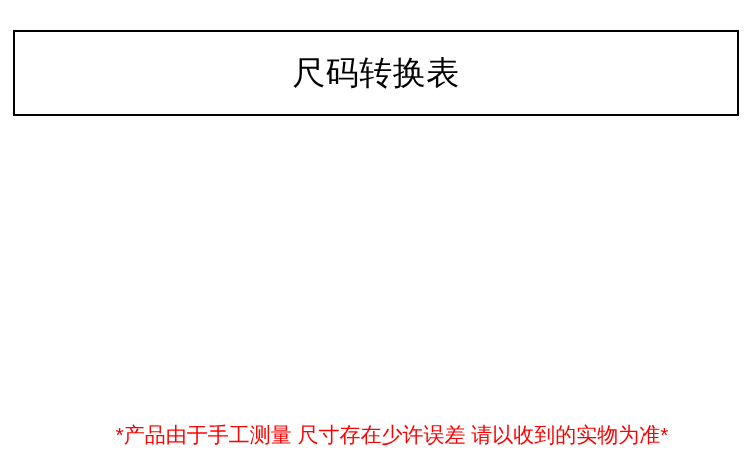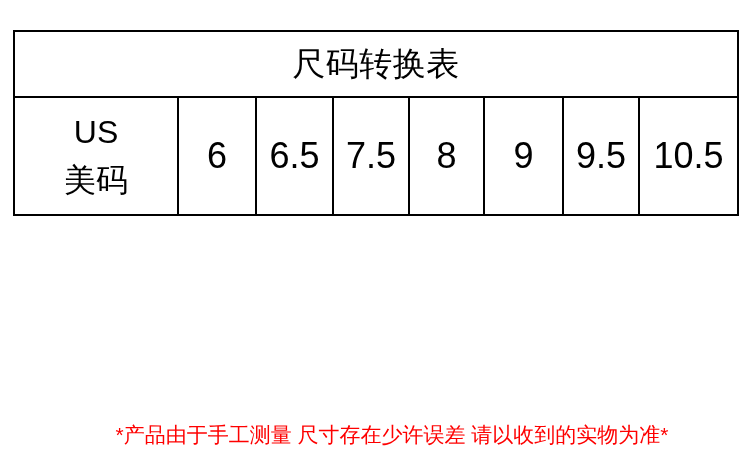--- a/index.html
+++ b/index.html
@@ -23,21 +23,21 @@
     left: 13px;
     top: 30px;
     width: 724px;
     border-collapse: collapse;
     table-layout: fixed;
   }
   table.size-table td {
     border: 2px solid #000000;
     text-align: center;
     vertical-align: middle;
-    padding: 7px;
+    padding: 16px;
     background: #ffffff;
   }
   td.title-cell {
     height: 50px;
     font-size: 33px;
     letter-spacing: 0.5px;
   }
   tr.row-eu td { height: 106px; }
   tr.row-uk td { height: 103px; }
   tr.row-us td { height: 102px; }
@@ -80,31 +80,18 @@
       <col style="width:76px">
       <col style="width:99px">
     </colgroup>
     <tbody>
       <tr class="title-row">
         <td colspan="8" class="title-cell">尺码转换表</td>
       </tr>
 
 
 
-      <tr class="row-us">
-        <td class="label-cell">
-          <span class="label-code">US</span>
-          <span class="label-cn">美码</span>
-        </td>
-        <td class="num-cell">6</td>
-        <td class="num-cell">6.5</td>
-        <td class="num-cell">7.5</td>
-        <td class="num-cell">8</td>
-        <td class="num-cell">9</td>
-        <td class="num-cell">9.5</td>
-        <td class="num-cell">10.5</td>
-      </tr>
     </tbody>
   </table>
 
   <div class="footer-note">*产品由于手工测量 尺寸存在少许误差 请以收到的实物为准*</div>
 
 </div>
 
 </body></html>

